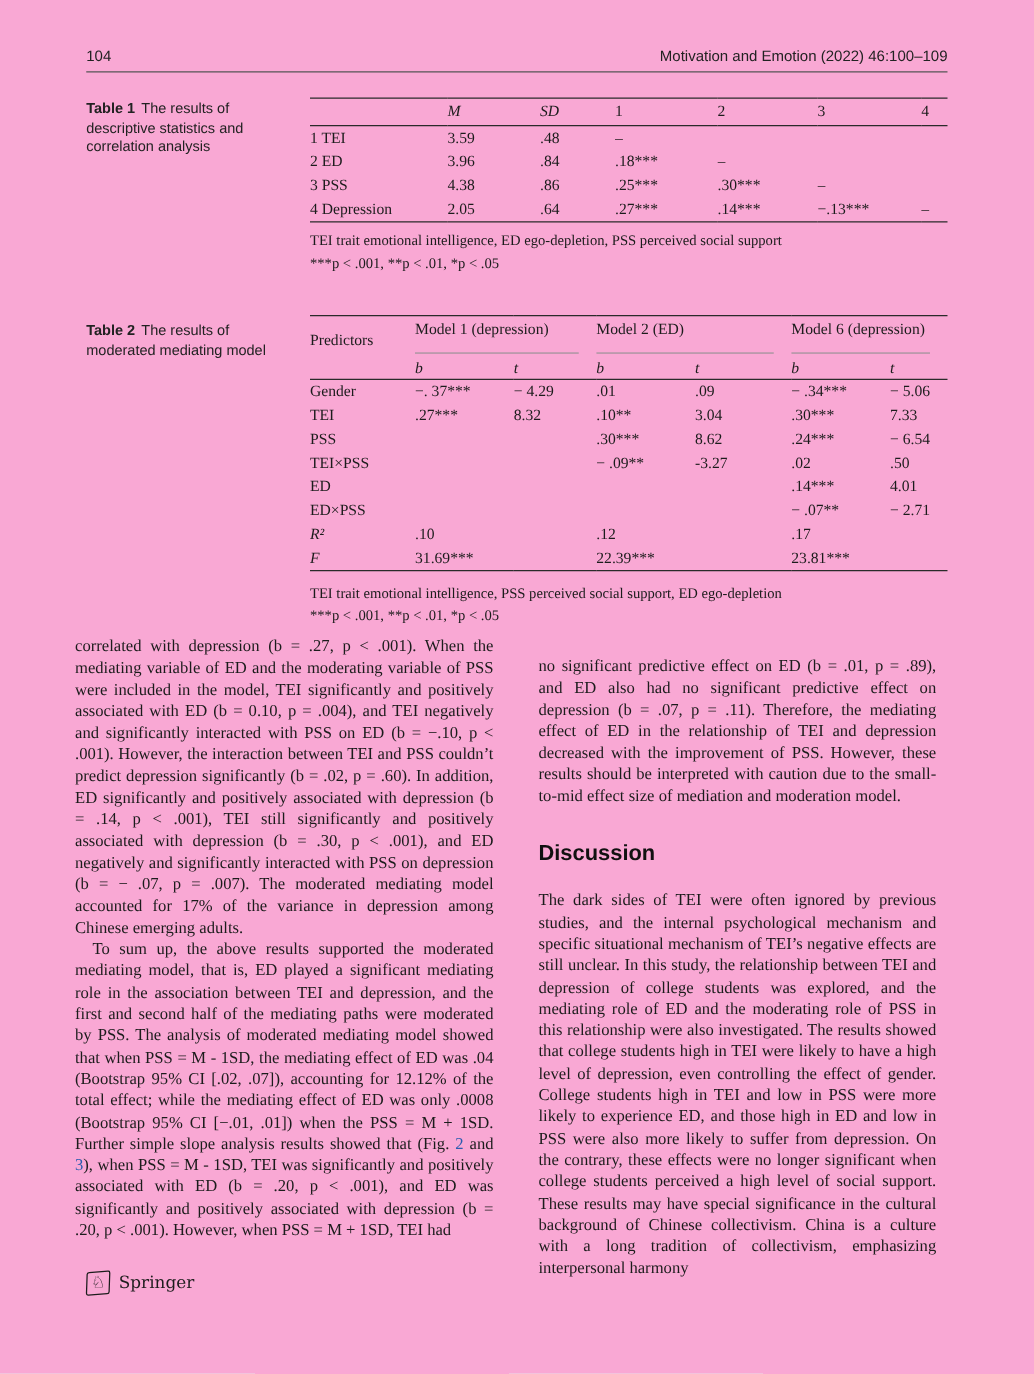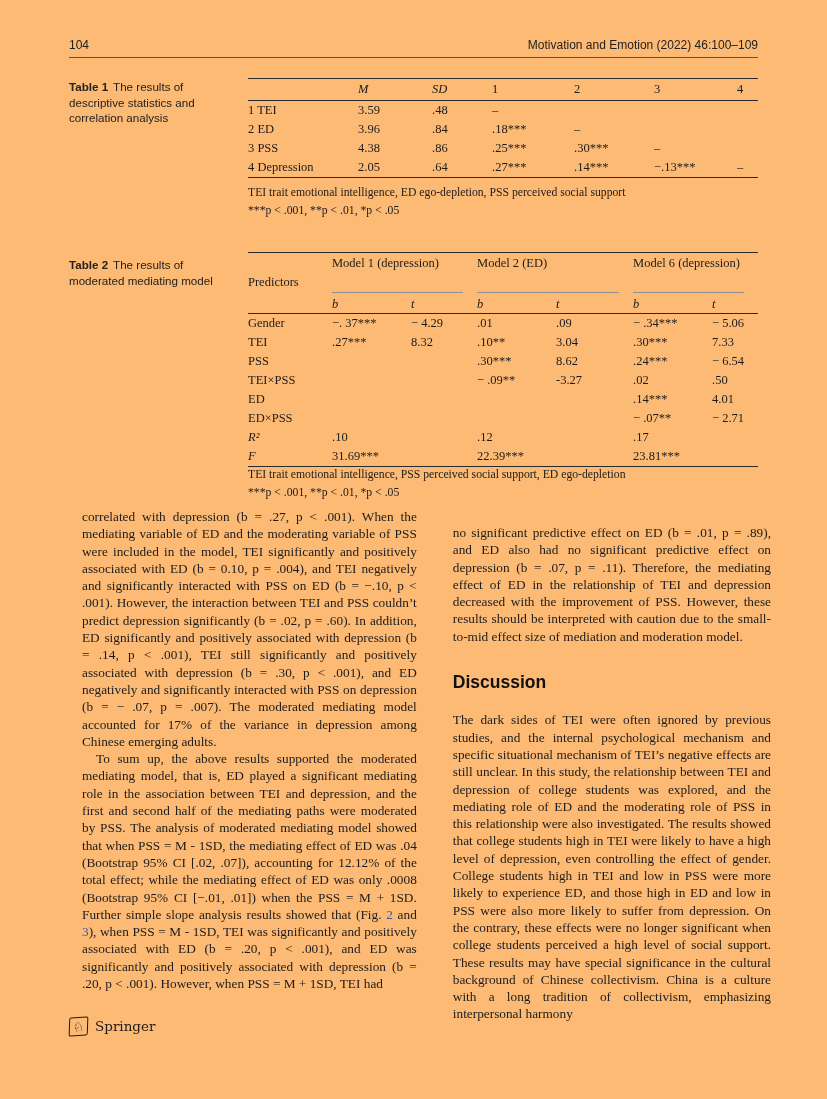--- a/index.html
+++ b/index.html
@@ -1,18 +1,18 @@
 <!DOCTYPE html>
 <html><head>
 <meta charset="utf-8">
 <style>
   html,body{margin:0;padding:0;background:#e9e9e9;}
   .page{
     position:relative;width:827px;height:1099px;margin:0 auto;
-    background:#fdba74;color:#1c1c1c;overflow:hidden;
+    background:#f9a8d4;color:#1c1c1c;overflow:hidden;
     font-family:"Liberation Serif", serif;
   }
   
   .run-head{
     position:absolute;left:69px;right:69px;top:38px;height:16px;
     display:flex;justify-content:space-between;align-items:baseline;
     font-family:"Liberation Sans", sans-serif;font-size:12px;color:#222;
   }
   .head-rule{position:absolute;left:69px;right:69px;top:57px;height:1px;background:#555;}
 
@@ -26,30 +26,30 @@
   
   .jtable{position:absolute;left:248px;width:510px;}
   table{border-collapse:collapse;table-layout:fixed;width:510px;font-size:12.5px;color:#1c1c1c;}
   th,td{font-weight:normal;text-align:left;padding:0;vertical-align:bottom;overflow:hidden;white-space:nowrap;}
   td{height:19px;line-height:19px;}
   .t1 thead th{height:21px;line-height:21px;border-bottom:1.2px solid #2a2a2a;}
   .t1{border-top:1.2px solid #2a2a2a;border-bottom:1.2px solid #2a2a2a;}
   .t1 thead th:nth-child(2),.t1 thead th:nth-child(3){font-style:italic;}
   .t2{border-top:1.2px solid #2a2a2a;border-bottom:1.2px solid #2a2a2a;}
   .t2 .grow th{height:21px;line-height:21px;}
-  .t2 .grp span{display:inline-block;width:calc(100% - 14px);border-bottom:1.6px solid #8f8f8f;padding-bottom:18px;}
+  .t2 .grp span{display:inline-block;width:calc(100% - 14px);border-bottom:1.6px solid #8f8f8f;padding-bottom:8px;}
   .t2 .subrow th{height:20px;line-height:18px;font-style:italic;border-bottom:1.2px solid #2a2a2a;}
   td.it, th.it{font-style:italic;}
   .notes{
     position:absolute;left:248px;width:512px;
     font-size:11.7px;line-height:18px;color:#1c1c1c;
   }
 
   
-  .body-cols{position:absolute;left:82px;top:508px;width:689px;display:flex;gap:36px;}
+  .body-cols{position:absolute;left:60px;top:508px;width:689px;display:flex;gap:36px;}
   .col{font-size:13.3px;line-height:17.3px;text-align:justify;}
   .col-left{width:343px;}
   .col-right{width:326px;margin-top:16px;}
   .col p{margin:0;}
   .col p.ind{text-indent:14px;}
   .fig-link{color:#2b5bb0;cursor:pointer;}
   .sec-head{
     margin:29px 0 20px 0;
     font-family:"Liberation Sans", sans-serif;font-weight:bold;font-size:17.5px;color:#111;
     text-align:left;

